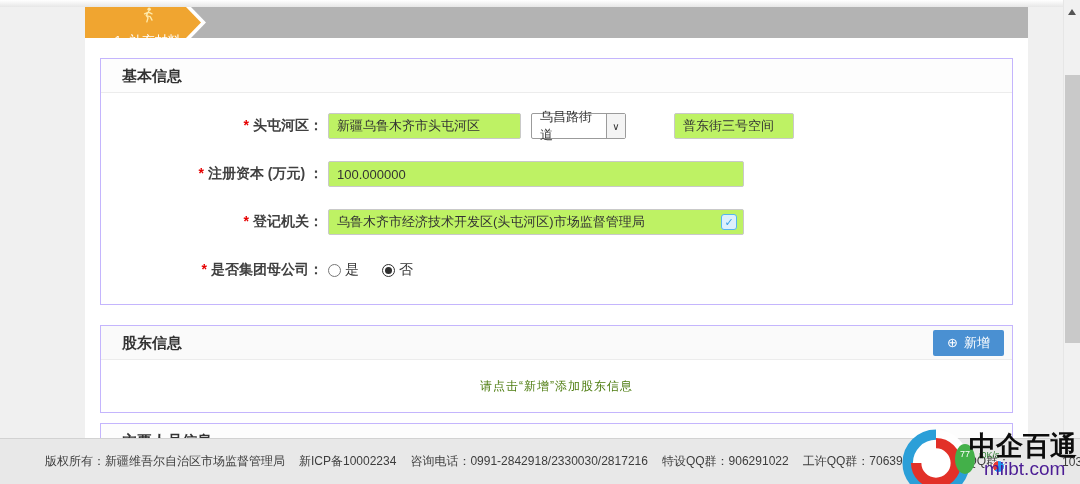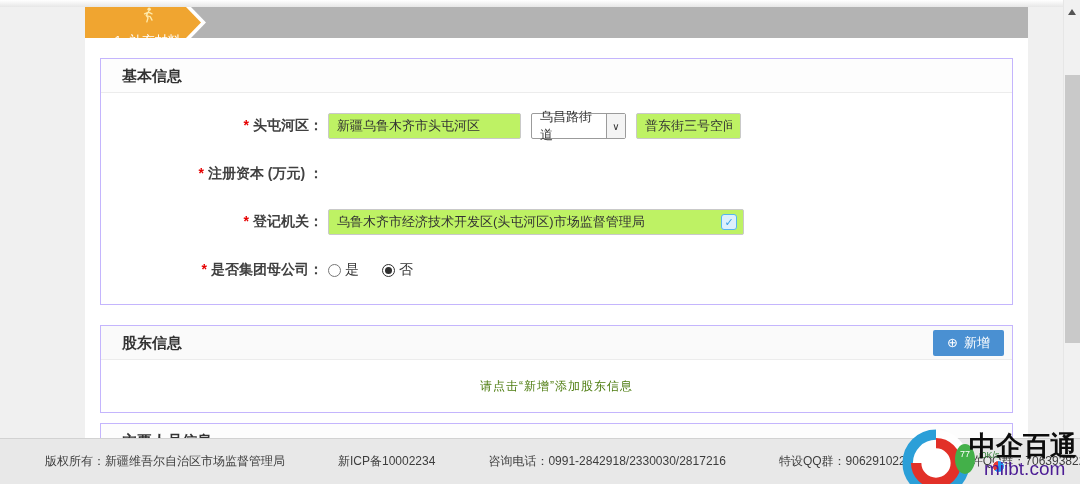--- a/index.html
+++ b/index.html
@@ -33,21 +33,21 @@
   .card-header.flex { display:flex; align-items:center; justify-content:space-between; padding-right:8px; background:#fafafa; }
 
   .card-body { padding:9px 0 10px 0; }
   .form-row { display:flex; align-items:center; height:48px; }
   .form-label { width:222px; flex:none; text-align:right; font-size:14px; font-weight:bold; color:#404040; }
   .req { color:#e60000; margin-right:4px; }
   .controls { display:flex; align-items:center; margin-left:5px; gap:10px; position:relative; }
 
   input.tbox { height:26px; border:1px solid #c9c9c9; border-radius:2px; background:#bef264;
     font-size:13px; color:#333; padding:0 8px; font-family:inherit; }
-  .w-region { width:193px; } .w-detail { width:105px; } .w-wide { width:416px; }
+  .w-region { width:193px; } .w-detail { width:120px;margin-left:38px; } .w-wide { width:416px; }
   .with-icon { padding-right:28px; }
 
   .sel { height:26px; border:1px solid #9b9b9b; border-radius:2px; background:#fff;
     display:flex; align-items:stretch; cursor:pointer; }
   .sel-text { width:74px; display:flex; align-items:center; padding:0 8px; font-size:13px; }
   .sel-arrow { width:19px; border-left:1px solid #9b9b9b; background:#f4f4f4;
     display:flex; align-items:center; justify-content:center; font-size:10px; color:#333; }
 
   .chk-icon { position:absolute; right:7px; top:50%; margin-top:-8px; width:16px; height:16px;
     border:1px solid #55b5ef; border-radius:3px; background:#ddf0fd; color:#35a0e6;
@@ -65,21 +65,21 @@
   .add-btn { background:#4a90d2; color:#fff; border:none; border-radius:2px; height:26px;
     padding:0 14px; font-size:13px; display:flex; align-items:center; gap:6px; cursor:pointer;
     font-family:inherit; }
   .add-btn .plus { font-size:13px; }
   .empty-hint { height:52px; display:flex; align-items:center; justify-content:center;
     color:#4d7c0f; font-size:12px; letter-spacing:1px; }
 
   
   .footer { position:absolute; left:0; bottom:0; width:1080px; height:46px; background:#e8e8e8;
     border-top:1px solid #d2d2d2; z-index:5; display:flex; align-items:center;
-    padding-left:45px; font-size:12px; color:#3d3d3d; white-space:nowrap;gap:39px; }
+    padding-left:45px; font-size:12px; color:#3d3d3d; white-space:nowrap; }
   .footer span { margin-right:14px; }
   .footer .partial-num { margin-left:38px; }
 
   
   .scrollbar { position:absolute; right:0; top:0; width:17px; height:438px; background:#f1f1f1;
     border-left:1px solid #e6e6e6; z-index:4; }
   .scroll-up { margin:9px auto 0 auto; width:0; height:0;
     border-left:4px solid transparent; border-right:4px solid transparent; border-bottom:6px solid #555; }
   .scroll-thumb { position:absolute; left:1px; top:75px; width:15px; height:268px; background:#c9c9c9; }
 
@@ -131,20 +131,23 @@
               <span class="sel-arrow">∨</span>
             </div>
             <input class="tbox w-detail" type="text" value="普东街三号空间" style="">
           </div>
         </div>
 
         <div class="form-row">
           <div class="form-label">
             <span class="req">*</span><span>注册资本 (万元) ：</span>
           </div>
+          <div class="controls">
+            <input class="tbox w-wide" type="text" value="100.000000" style="">
+          </div>
         </div>
 
         <div class="form-row">
           <div class="form-label">
             <span class="req">*</span><span>登记机关：</span>
           </div>
           <div class="controls">
             <input class="tbox w-wide with-icon" type="text" value="乌鲁木齐市经济技术开发区(头屯河区)市场监督管理局" style="">
             <span class="chk-icon">✓</span>
           </div>

